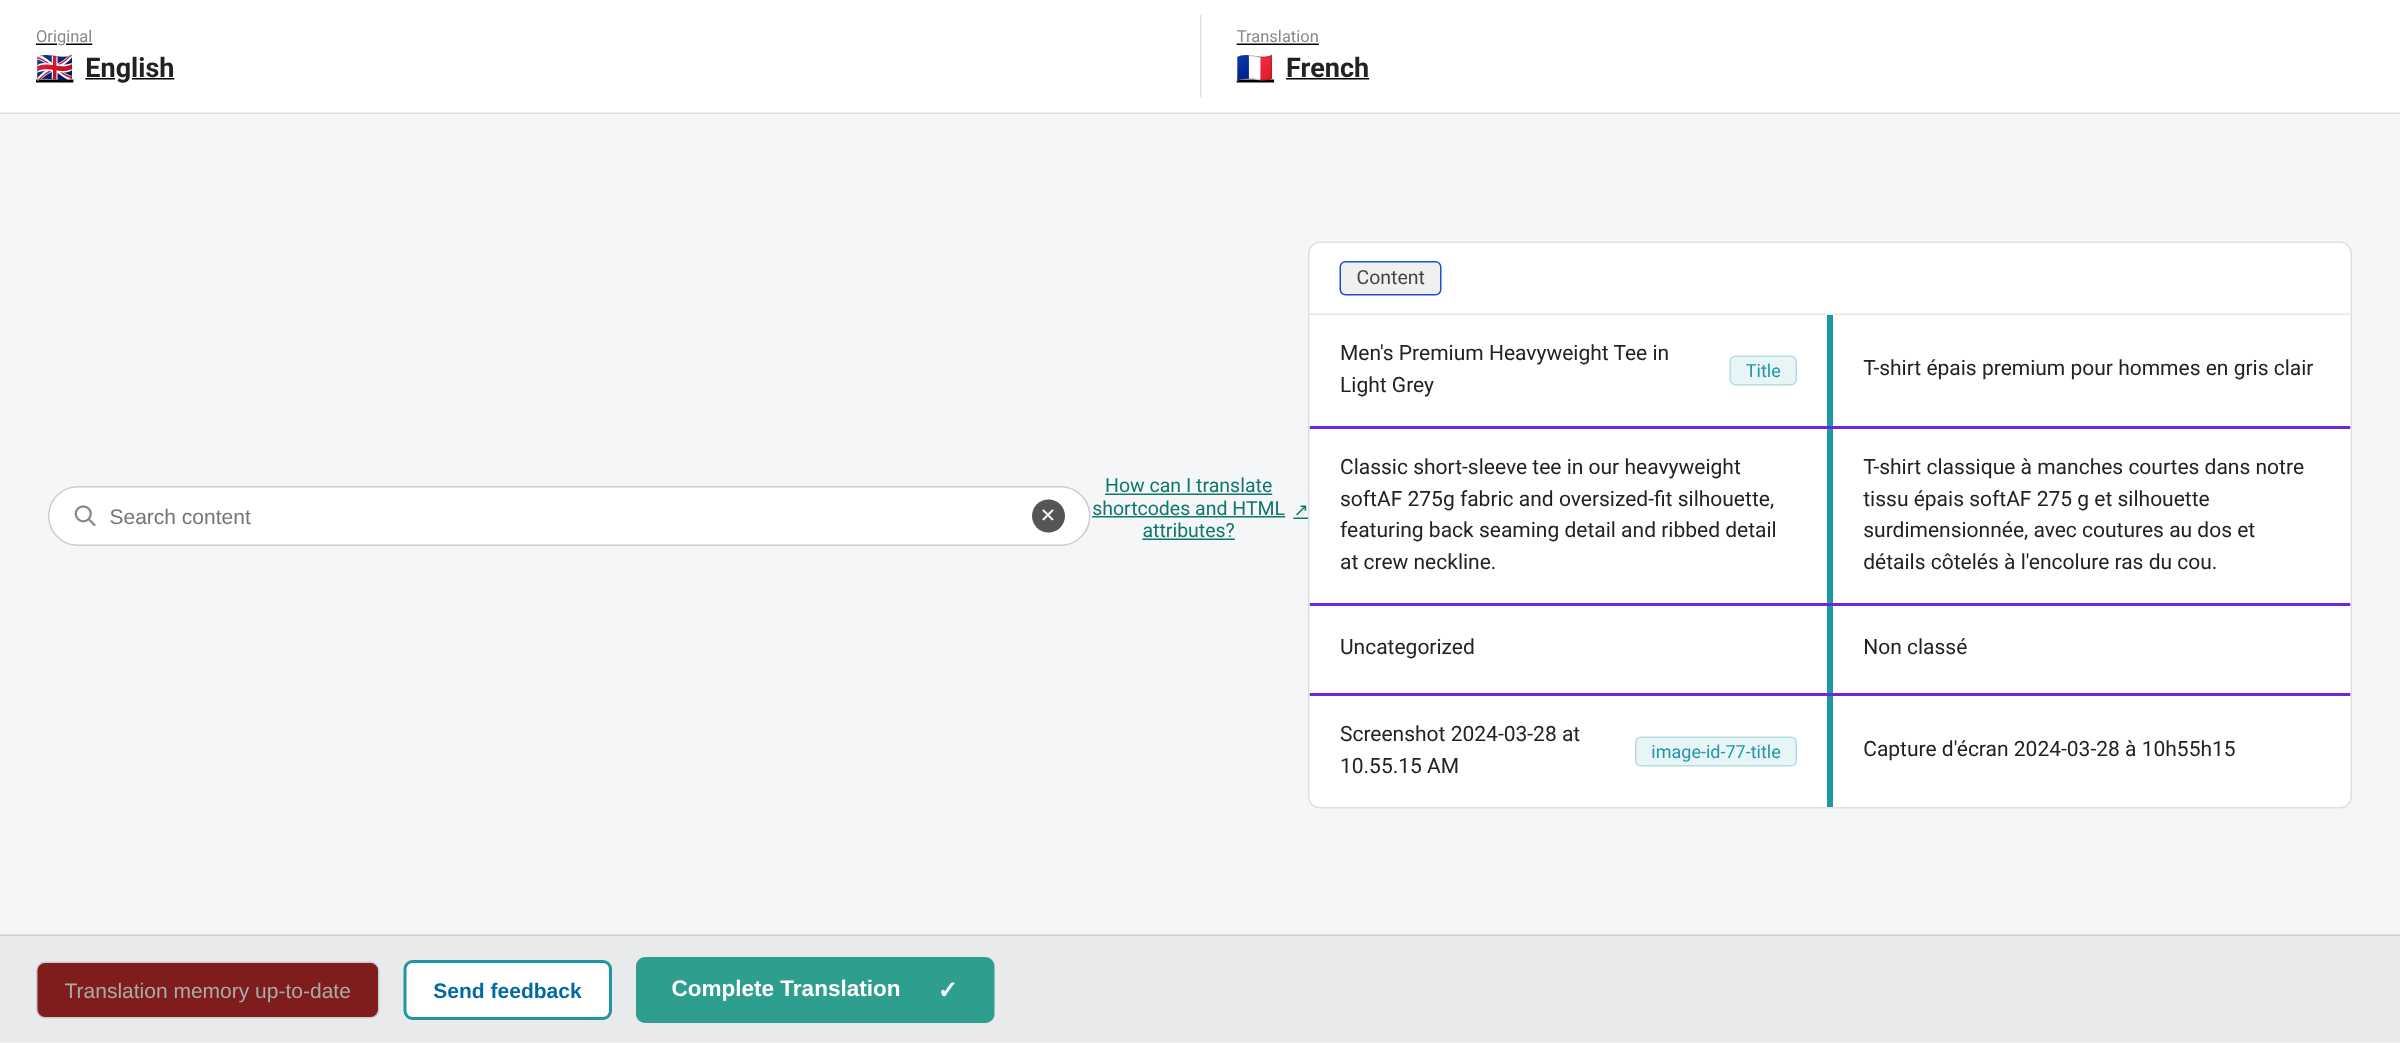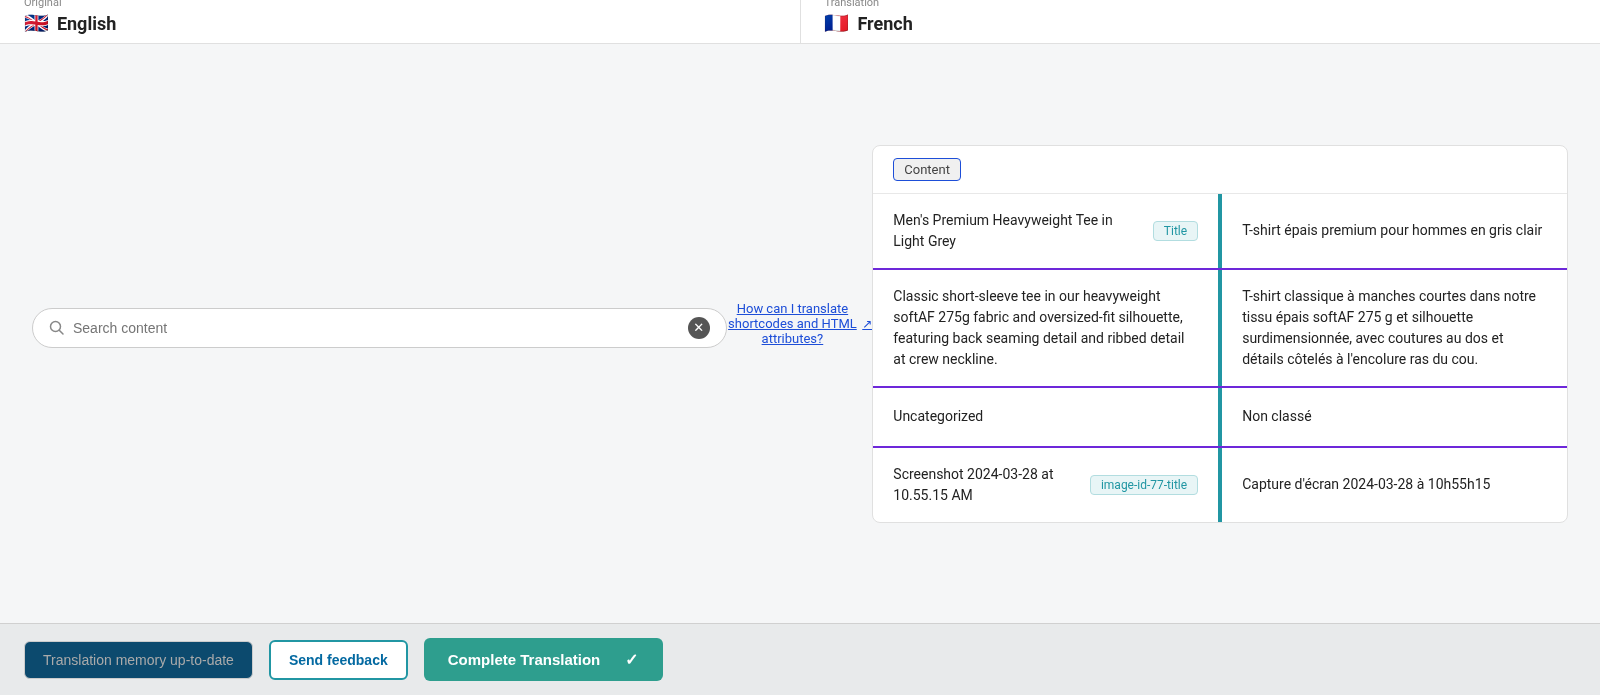--- a/index.html
+++ b/index.html
@@ -10,23 +10,24 @@
       display: flex;
       flex-direction: column;
       overflow: hidden;
     }
 
     
     .header {
       background: #fff;
       border-bottom: 1px solid #e0e0e0;
       display: flex;
-      align-items: flex-end;
-      height: 44px;
-      flex-shrink: 0;
+      align-items: center;
+      height: 76px;
+      flex-shrink: 0;
+      text-decoration: underline;
     }
     .header-section {
       display: flex;
       flex-direction: column;
       justify-content: center;
       padding: 8px 24px;
     }
     .header-section.original {
       flex: 1;
       border-right: 1px solid #e0e0e0;
@@ -101,21 +102,21 @@
       display: flex;
       align-items: center;
       justify-content: center;
       font-size: 13px;
       cursor: pointer;
       flex-shrink: 0;
     }
     .search-hint {
       text-align: center;
       font-size: 13px;
-      color: #1d4ed8;
+      color: #0f766e;
       margin-bottom: 20px;
       text-decoration: underline;
       cursor: pointer;
       display: flex;
       align-items: center;
       justify-content: center;
       gap: 4px;
     }
     .search-hint-icon {
       font-size: 12px;
@@ -199,21 +200,21 @@
       background: #e8eaeb;
       border-top: 1px solid #d0d0d0;
       height: 72px;
       display: flex;
       align-items: center;
       padding: 0 24px;
       gap: 16px;
       flex-shrink: 0;
     }
     .footer-memory-btn {
-      background: #0c4a6e;
+      background: #7f1d1d;
       border: 1px solid #ccc;
       border-radius: 6px;
       padding: 10px 18px;
       font-size: 14px;
       color: #aaa;
       cursor: default;
       white-space: nowrap;
     }
     .footer-feedback-btn {
       background: #fff;

